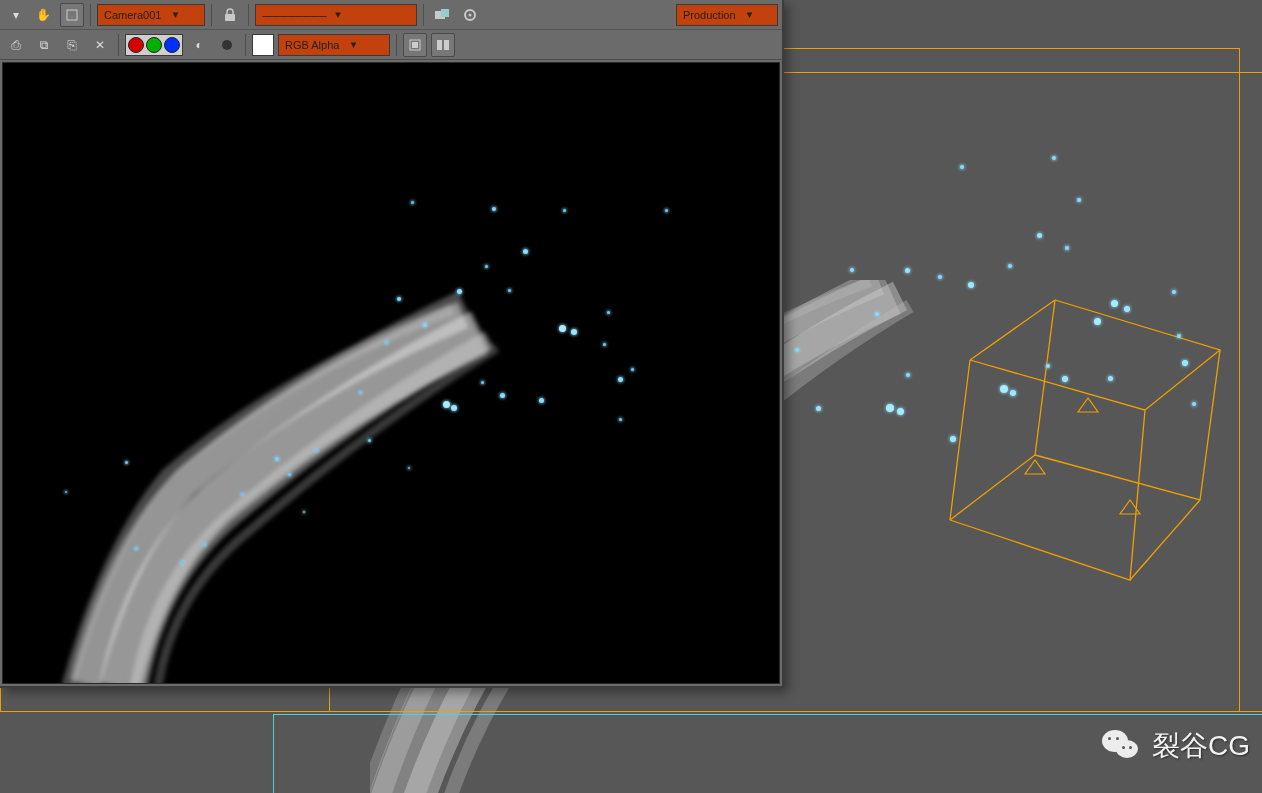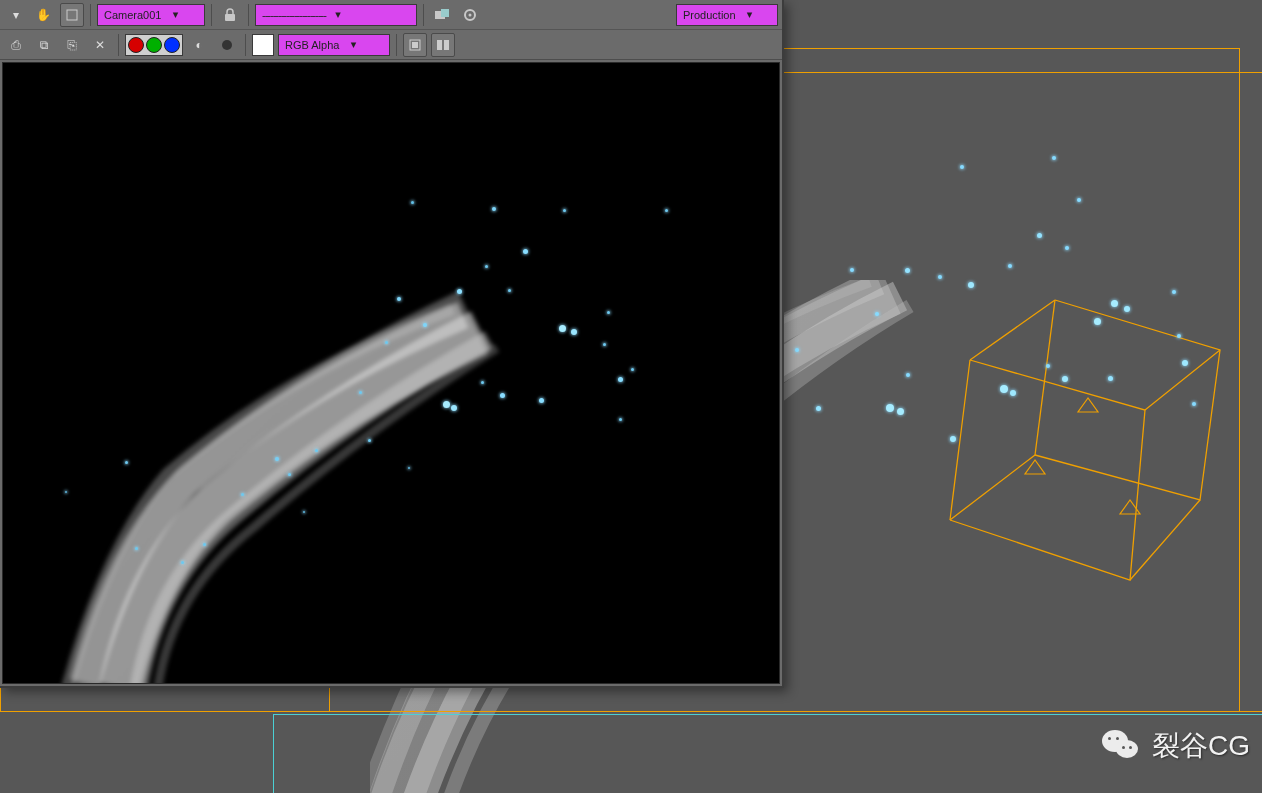--- a/index.html
+++ b/index.html
@@ -112,21 +112,21 @@
     border: 1px solid transparent;
     border-radius: 2px;
     color: #ddd;
     font-size: 12px;
     cursor: pointer;
   }
   .tbtn.square { border: 1px solid #4a4a4a; background: #777; }
 
   .drop {
     height: 20px;
-    background: #d946ef;
+    background: #c2410c;
     color: #222;
     border: 1px solid #3a3a3a;
     font-size: 11px;
     display: inline-flex;
     align-items: center;
     padding: 0 4px 0 6px;
     cursor: pointer;
     position: relative;
   }
   .drop .arrow {

